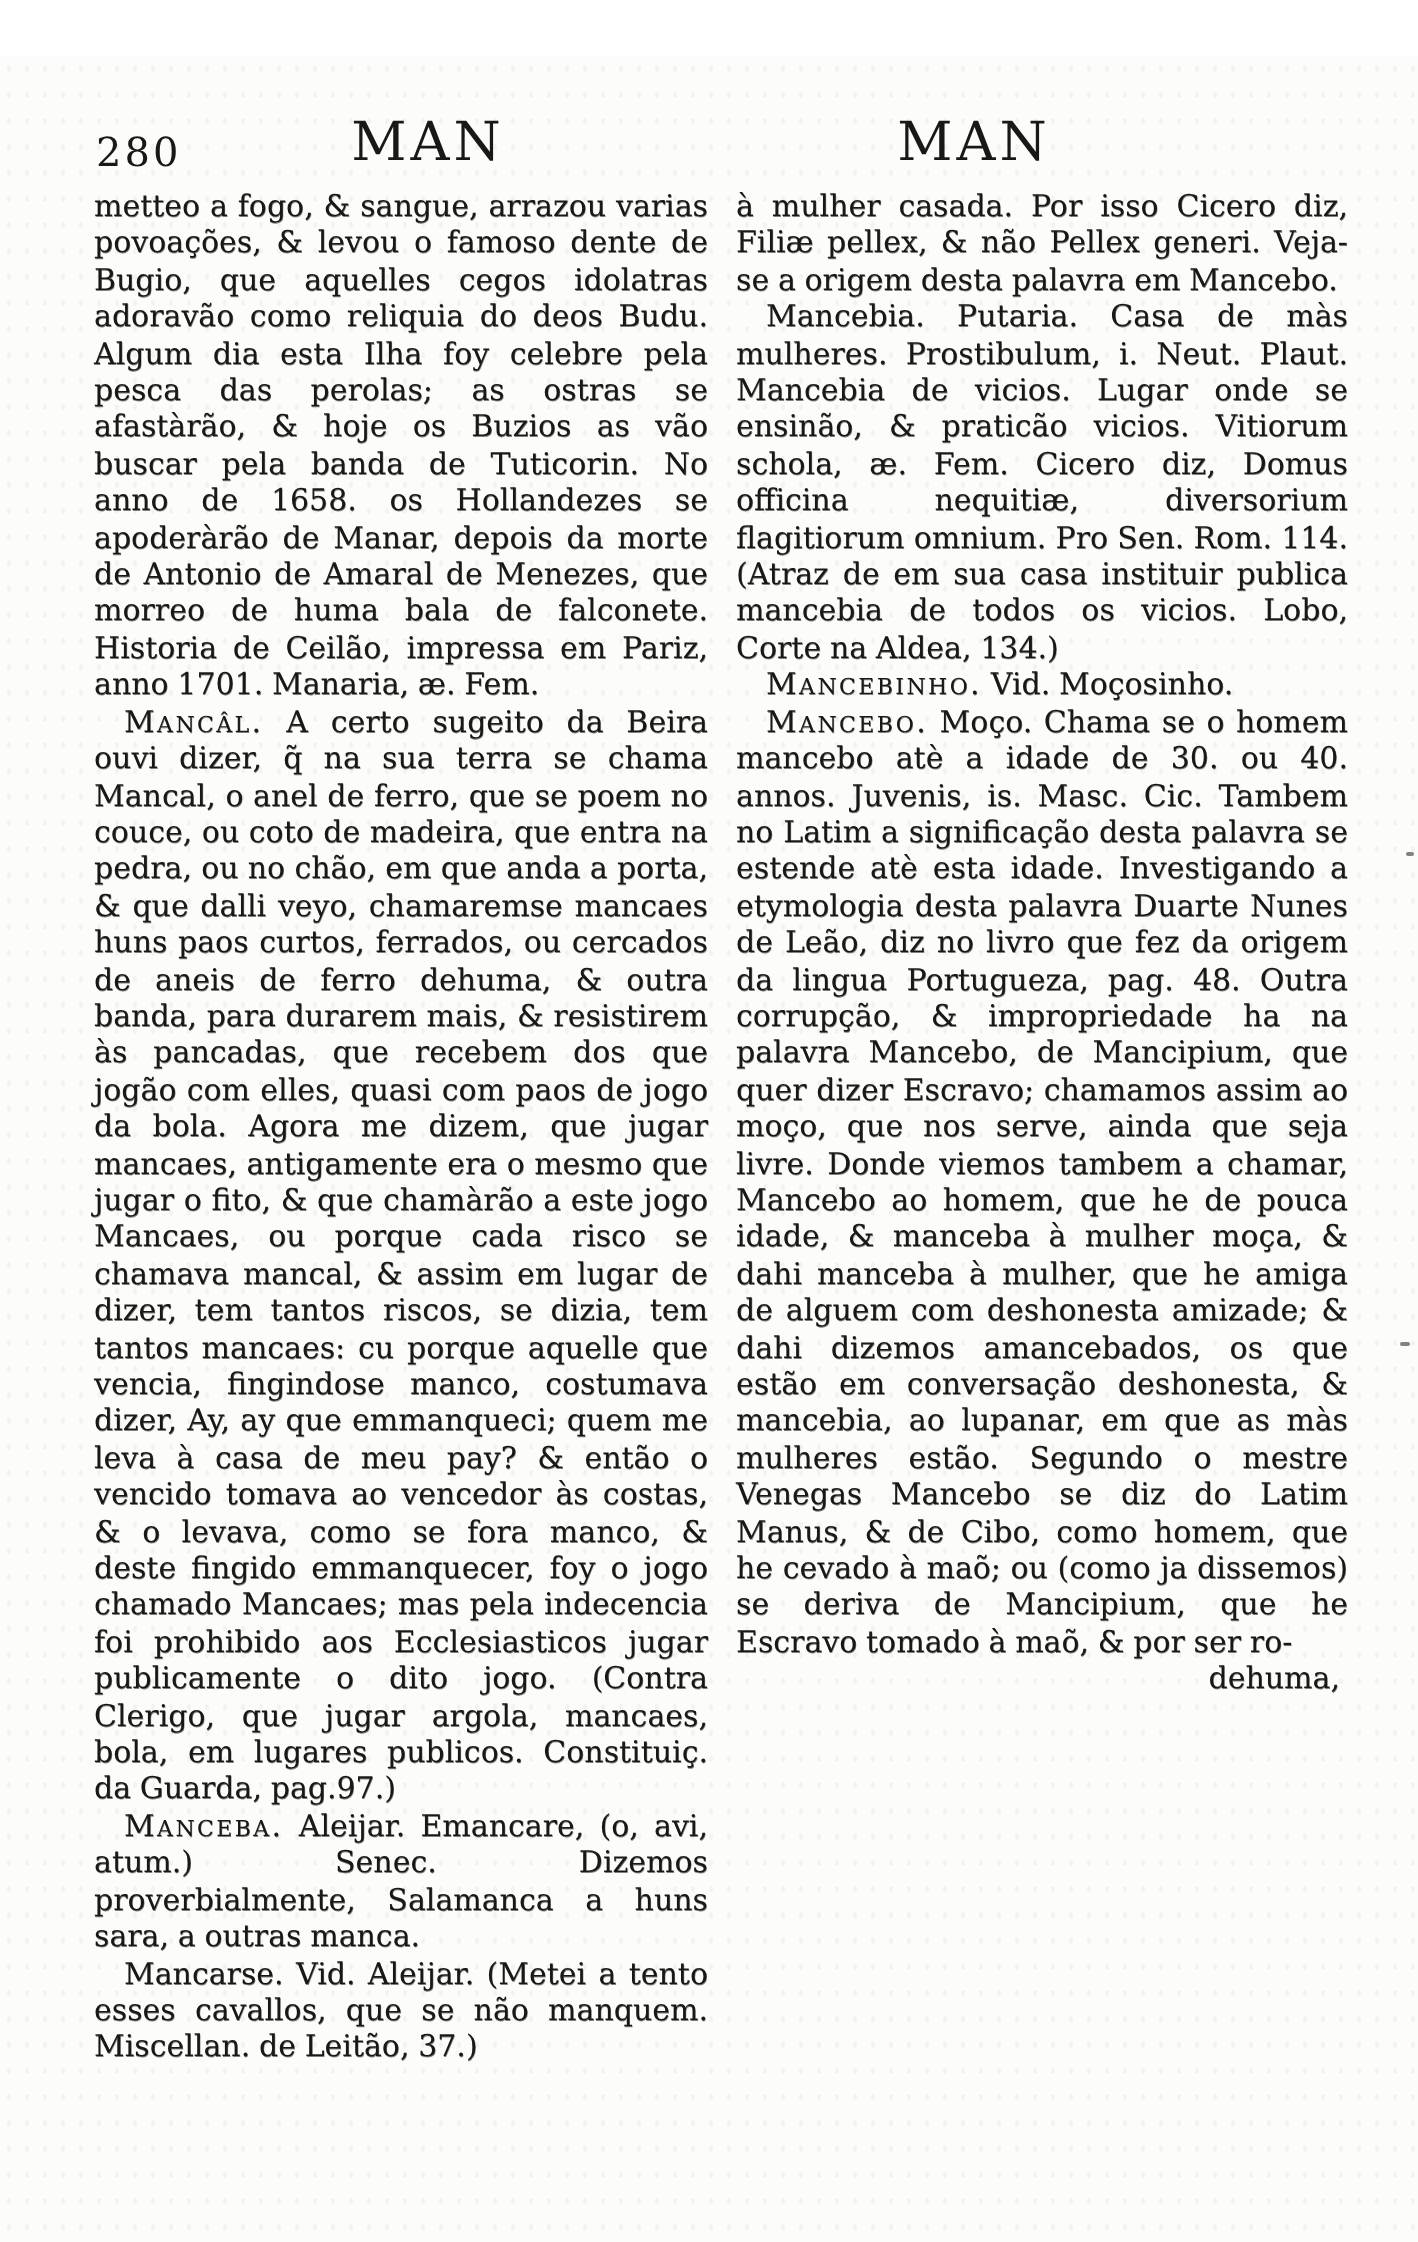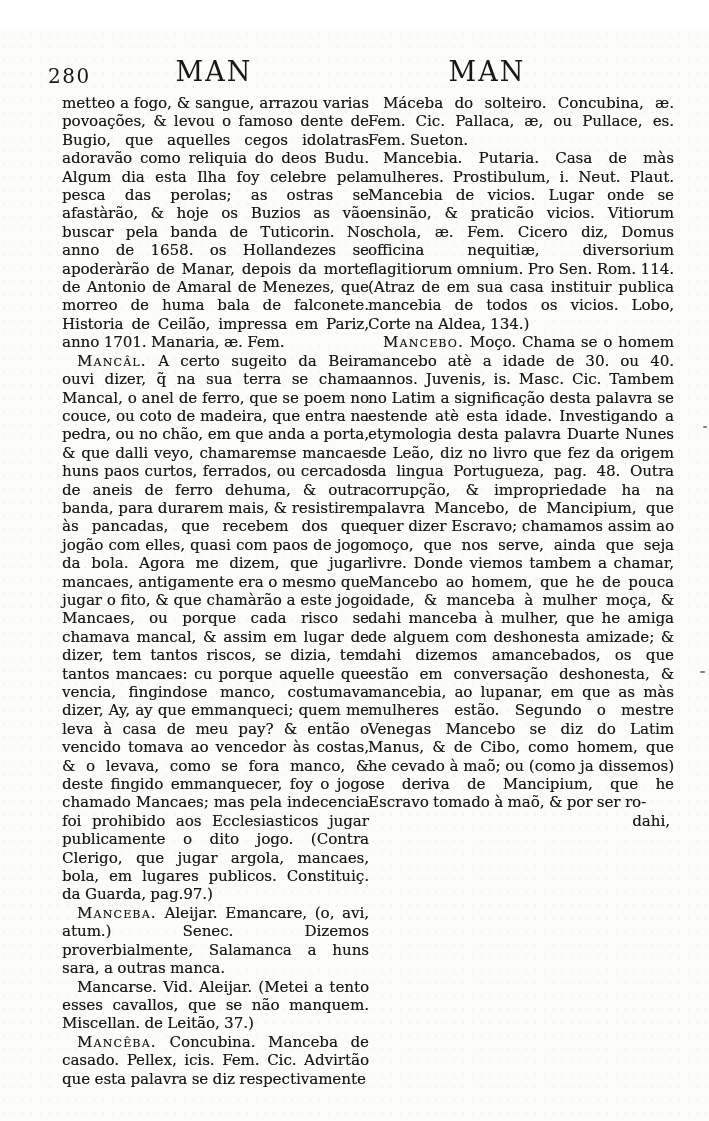--- a/index.html
+++ b/index.html
@@ -38,21 +38,21 @@
   .runhead.rh-right { left: 487px; }
   .col {
     position: absolute;
     top: 66px;
     text-align: justify;
     font-size: 15px;
     line-height: 18.4px;
     text-shadow: 0.25px 0.25px 0 rgba(24,24,22,0.55);
     word-spacing: -0.4px;
   }
-  .col-left  { left: 62px;  width: 307px; }
+  .col-left  { left: 47px;  width: 307px; }
   .col-right { left: 368px; width: 306px; }
   p.para {
     margin: 0;
     padding: 0;
     text-indent: 15px;
   }
   p.para.noindent { text-indent: 0; }
   .hw {
     font-variant: small-caps;
     letter-spacing: 1.2px;
@@ -76,26 +76,26 @@
 
   <span class="pagenum">280</span>
   <span class="runhead rh-left">MAN</span>
   <span class="runhead rh-right">MAN</span>
 
   <div class="col col-left">
     <p class="para noindent"><span class="hw"></span><span class="bd">metteo a fogo, &amp; sangue, arrazou varias povoações, &amp; levou o famoso dente de Bugio, que aquelles cegos idolatras adoravão como reliquia do deos Budu. Algum dia esta Ilha foy celebre pela pesca das perolas; as ostras se afastàrão, &amp; hoje os Buzios as vão buscar pela banda de Tuticorin. No anno de 1658. os Hollandezes se apoderàrão de Manar, depois da morte de Antonio de Amaral de Menezes, que morreo de huma bala de falconete. Historia de Ceilão, impressa em Pariz, anno 1701. Manaria, æ. Fem.</span></p>
     <p class="para"><span class="hw">Mancâl.</span><span class="bd"> A certo sugeito da Beira ouvi dizer, q̃ na sua terra se chama Mancal, o anel de ferro, que se poem no couce, ou coto de madeira, que entra na pedra, ou no chão, em que anda a porta, &amp; que dalli veyo, chamaremse mancaes huns paos curtos, ferrados, ou cercados de aneis de ferro dehuma, &amp; outra banda, para durarem mais, &amp; resistirem às pancadas, que recebem dos que jogão com elles, quasi com paos de jogo da bola. Agora me dizem, que jugar mancaes, antigamente era o mesmo que jugar o fito, &amp; que chamàrão a este jogo Mancaes, ou porque cada risco se chamava mancal, &amp; assim em lugar de dizer, tem tantos riscos, se dizia, tem tantos mancaes: cu porque aquelle que vencia, fingindose manco, costumava dizer, Ay, ay que emmanqueci; quem me leva à casa de meu pay? &amp; então o vencido tomava ao vencedor às costas, &amp; o levava, como se fora manco, &amp; deste fingido emmanquecer, foy o jogo chamado Mancaes; mas pela indecencia foi prohibido aos Ecclesiasticos jugar publicamente o dito jogo. (Contra Clerigo, que jugar argola, mancaes, bola, em lugares publicos. Constituiç. da Guarda, pag.97.)</span></p>
     <p class="para"><span class="hw">Manceba.</span><span class="bd"> Aleijar. Emancare, (o, avi, atum.) Senec. Dizemos proverbialmente, Salamanca a huns sara, a outras manca.</span></p>
     <p class="para"><span class="hw"></span><span class="bd">Mancarse. Vid. Aleijar. (Metei a tento esses cavallos, que se não manquem. Miscellan. de Leitão, 37.)</span></p>
-    <p class="para"><span class="hw">Mancêba.</span><span class="bd"> Concubina. Manceba de casado. Pellex, icis. Fem. Cic. Advirtão que esta palavra se diz respectivamente</span></p>
   </div>
 
   <div class="col col-right">
-    <p class="para"><span class="hw"></span><span class="bd">Máceba do solteiro. Concubina, æ. Fem. Cic. Pallaca, æ, ou Pullace, es. Fem. Sueton.</span></p>
+    <p class="para noindent"><span class="hw"></span><span class="bd">à mulher casada. Por isso Cicero diz, Filiæ pellex, &amp; não Pellex generi. Veja-se a origem desta palavra em Mancebo.</span></p>
     <p class="para"><span class="hw"></span><span class="bd">Mancebia. Putaria. Casa de màs mulheres. Prostibulum, i. Neut. Plaut. Mancebia de vicios. Lugar onde se ensinão, &amp; praticão vicios. Vitiorum schola, æ. Fem. Cicero diz, Domus officina nequitiæ, diversorium flagitiorum omnium. Pro Sen. Rom. 114. (Atraz de em sua casa instituir publica mancebia de todos os vicios. Lobo, Corte na Aldea, 134.)</span></p>
+    <p class="para"><span class="hw">Mancebinho.</span><span class="bd"> Vid. Moçosinho.</span></p>
     <p class="para"><span class="hw">Mancebo.</span><span class="bd"> Moço. Chama se o homem mancebo atè a idade de 30. ou 40. annos. Juvenis, is. Masc. Cic. Tambem no Latim a significação desta palavra se estende atè esta idade. Investigando a etymologia desta palavra Duarte Nunes de Leão, diz no livro que fez da origem da lingua Portugueza, pag. 48. Outra corrupção, &amp; impropriedade ha na palavra Mancebo, de Mancipium, que quer dizer Escravo; chamamos assim ao moço, que nos serve, ainda que seja livre. Donde viemos tambem a chamar, Mancebo ao homem, que he de pouca idade, &amp; manceba à mulher moça, &amp; dahi manceba à mulher, que he amiga de alguem com deshonesta amizade; &amp; dahi dizemos amancebados, os que estão em conversação deshonesta, &amp; mancebia, ao lupanar, em que as màs mulheres estão. Segundo o mestre Venegas Mancebo se diz do Latim Manus, &amp; de Cibo, como homem, que he cevado à maõ; ou (como ja dissemos) se deriva de Mancipium, que he Escravo tomado à maõ, &amp; por ser ro-</span></p>
-    <div class="catchword">dahi,</div>
+    <div class="catchword">dehuma,</div>
   </div>
 
   <div class="speck speck-1"></div>
   <div class="speck speck-2"></div>
 
 </div>
 
 </body></html>

